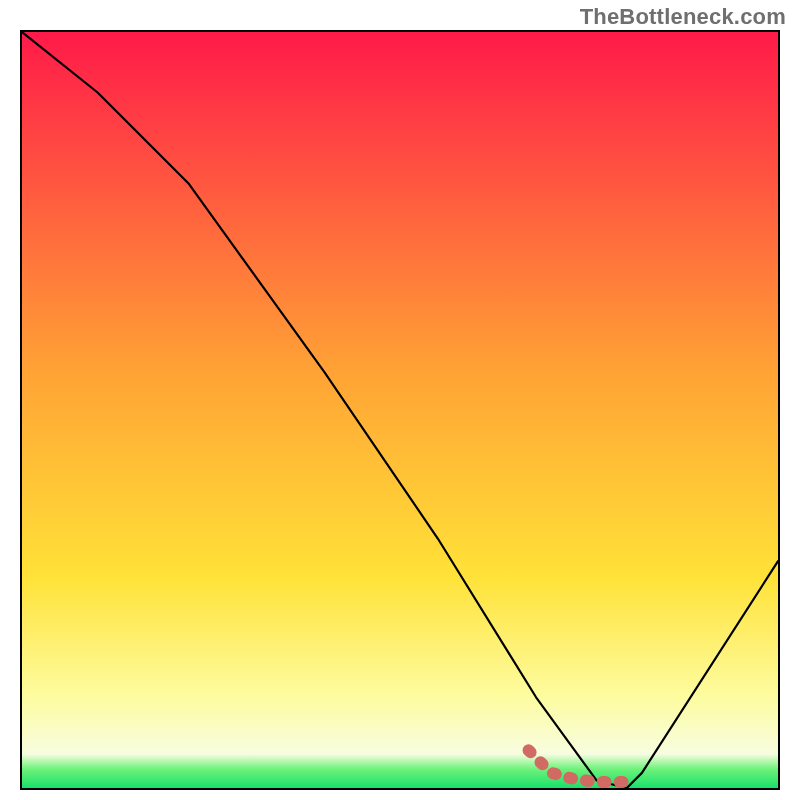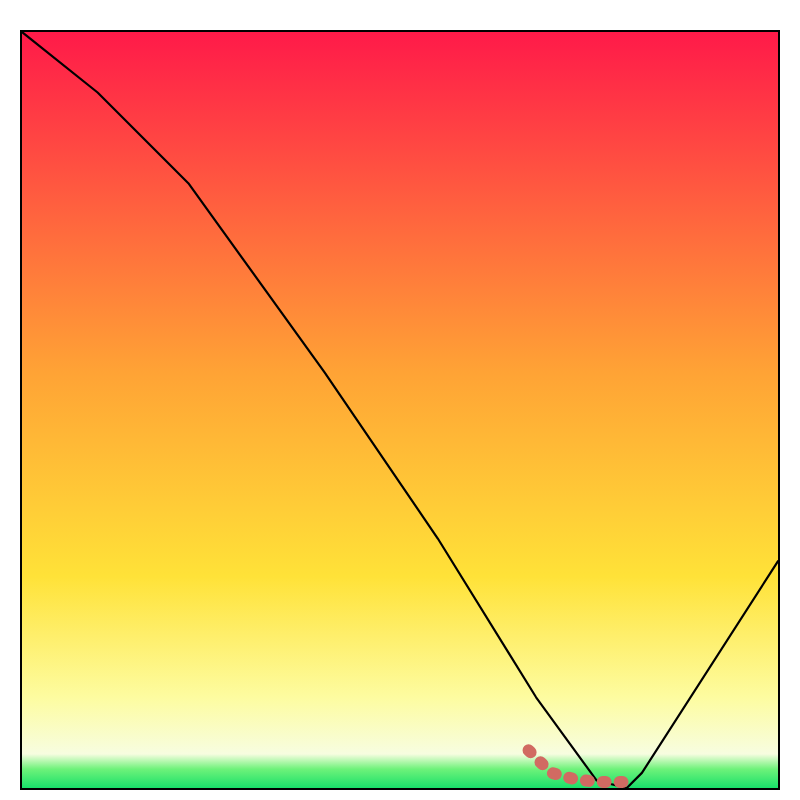--- a/index.html
+++ b/index.html
@@ -56,20 +56,21 @@
     stroke-linecap: round;
     stroke-linejoin: round;
     stroke-dasharray: 3 14;
   }
 </style>
 </head>
 <body>
 
 <div class="stage">
 
+  <div class="watermark">TheBottleneck.com</div>
 
   <div class="plot-frame">
     <svg class="chart" viewBox="0 0 760 760" preserveAspectRatio="none">
       <defs>
         <linearGradient id="bg-grad" x1="0" y1="0" x2="0" y2="1">
         <stop offset="0%" stop-color="#ff1a49"></stop>
             <stop offset="45%" stop-color="#ffa335"></stop>
             <stop offset="72%" stop-color="#ffe238"></stop>
             <stop offset="88%" stop-color="#fdfca0"></stop>
             <stop offset="95.5%" stop-color="#f7fde0"></stop>

